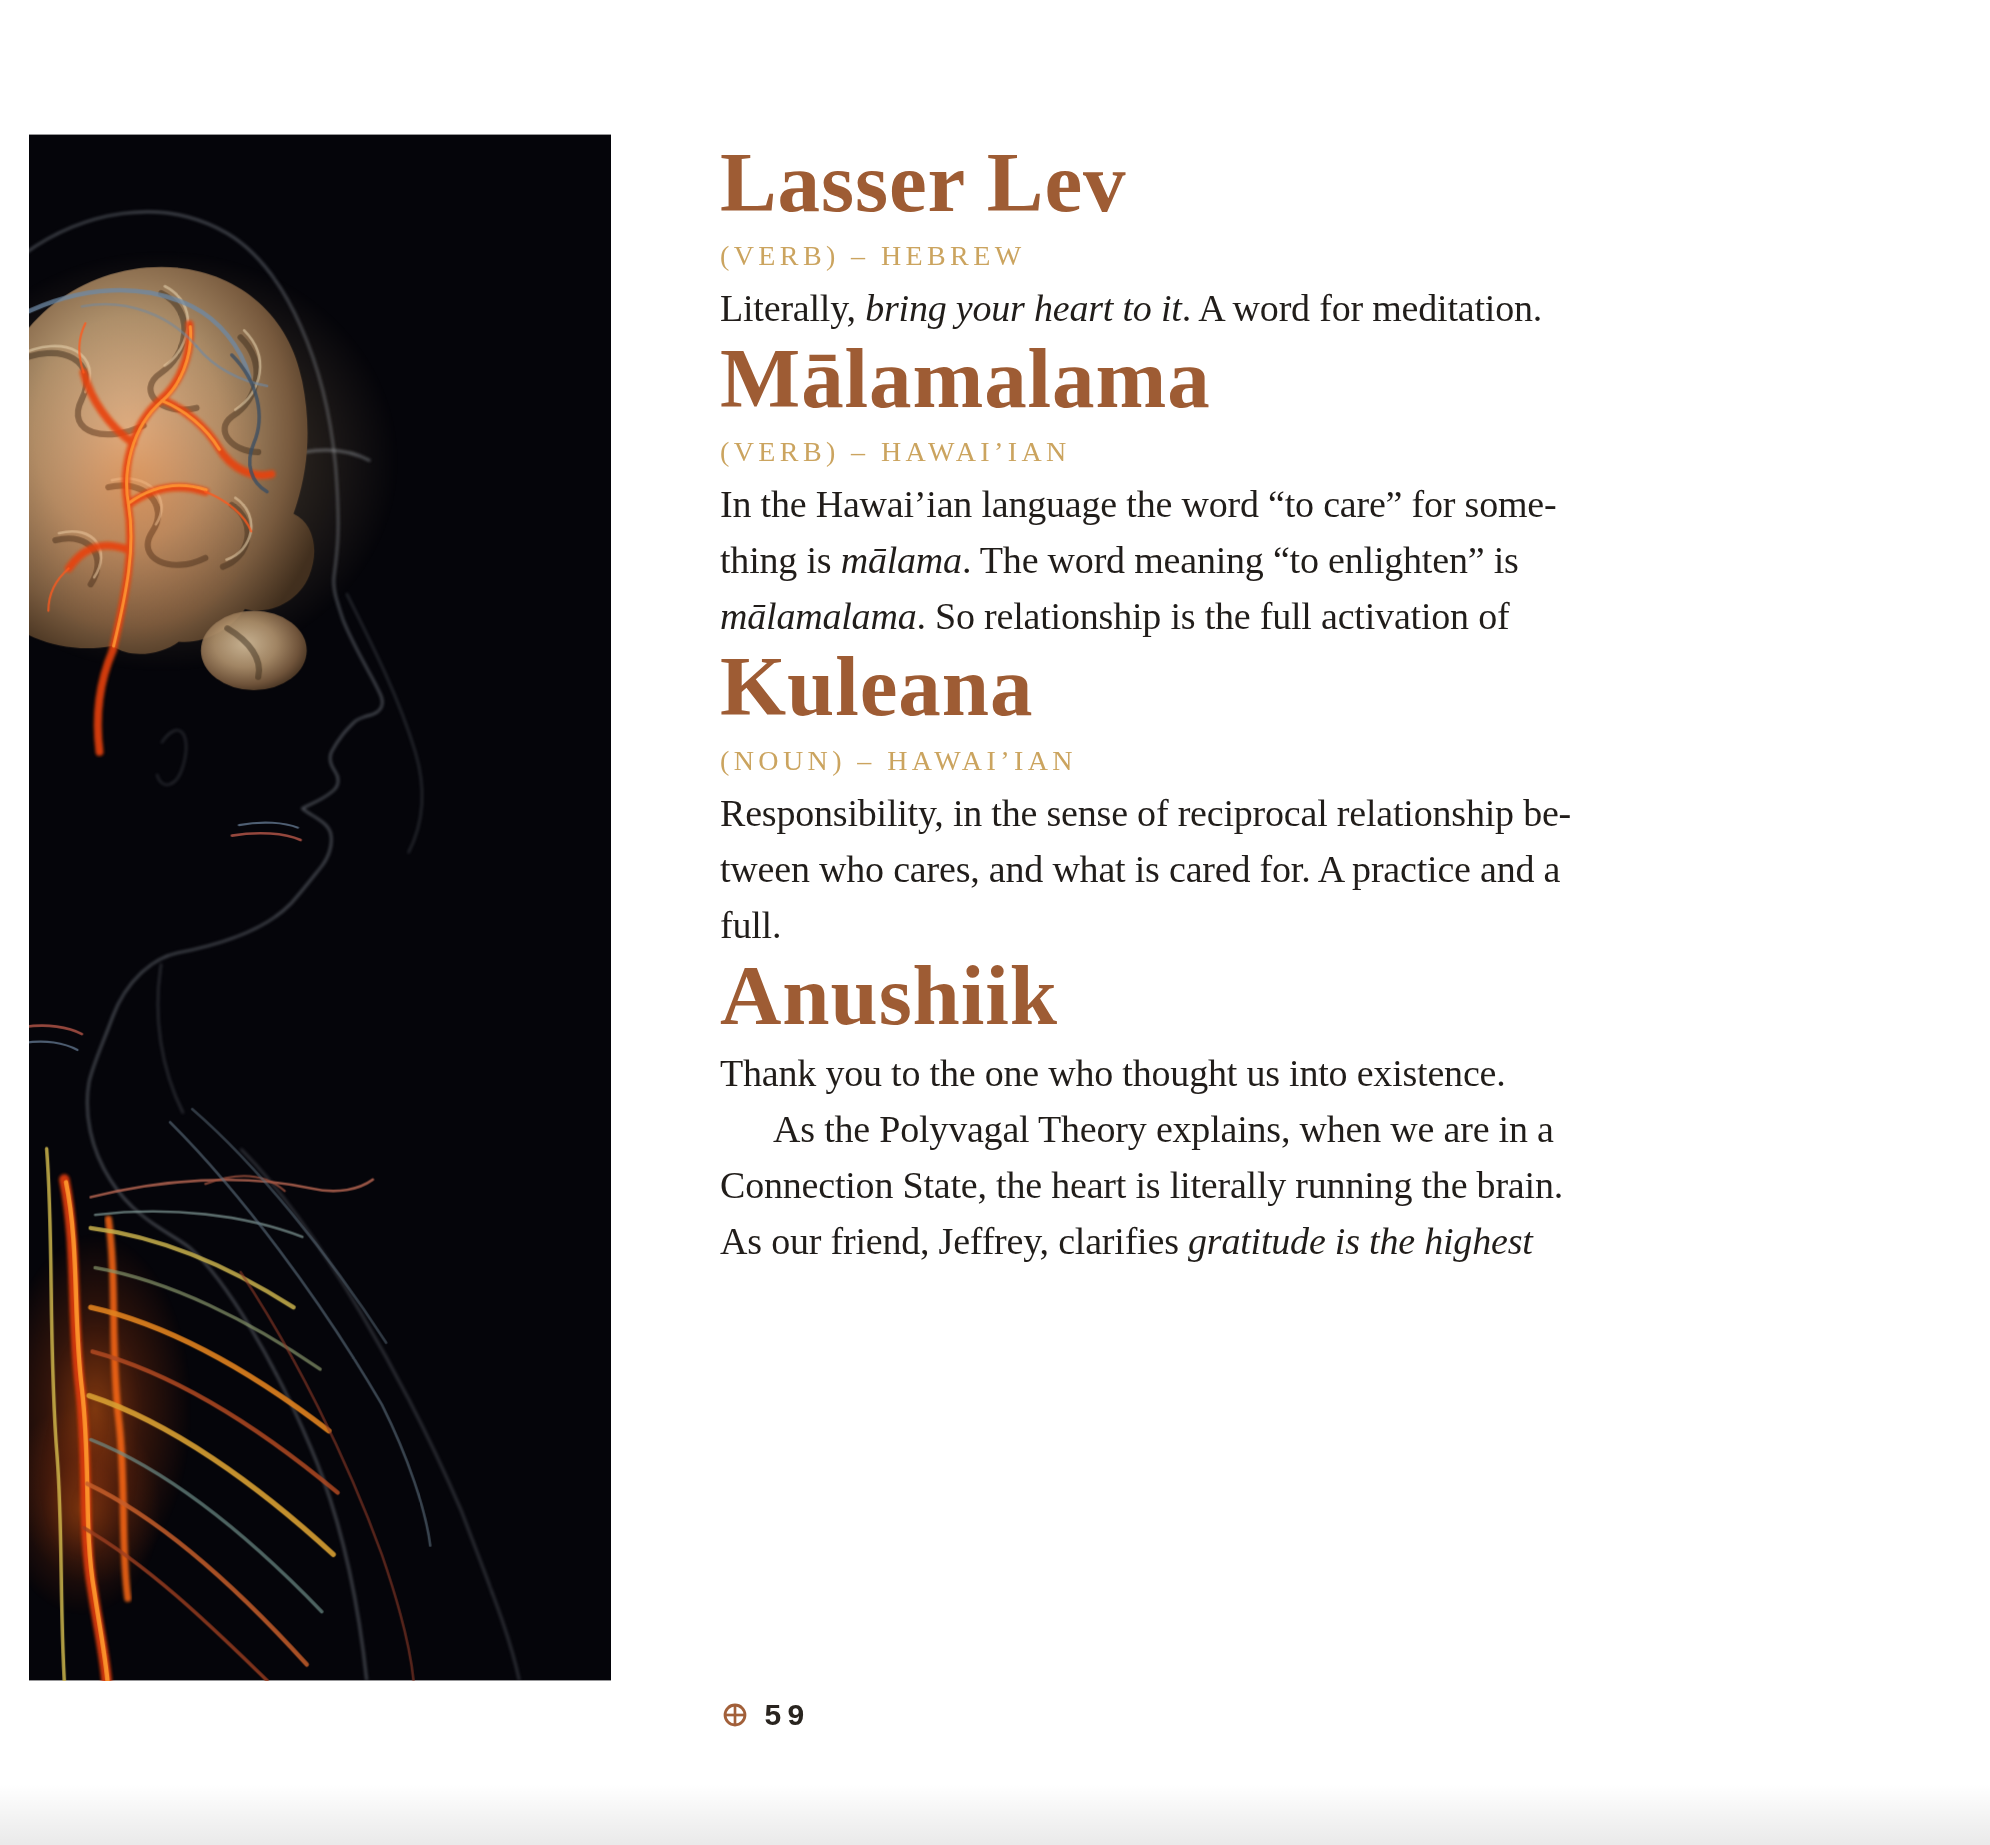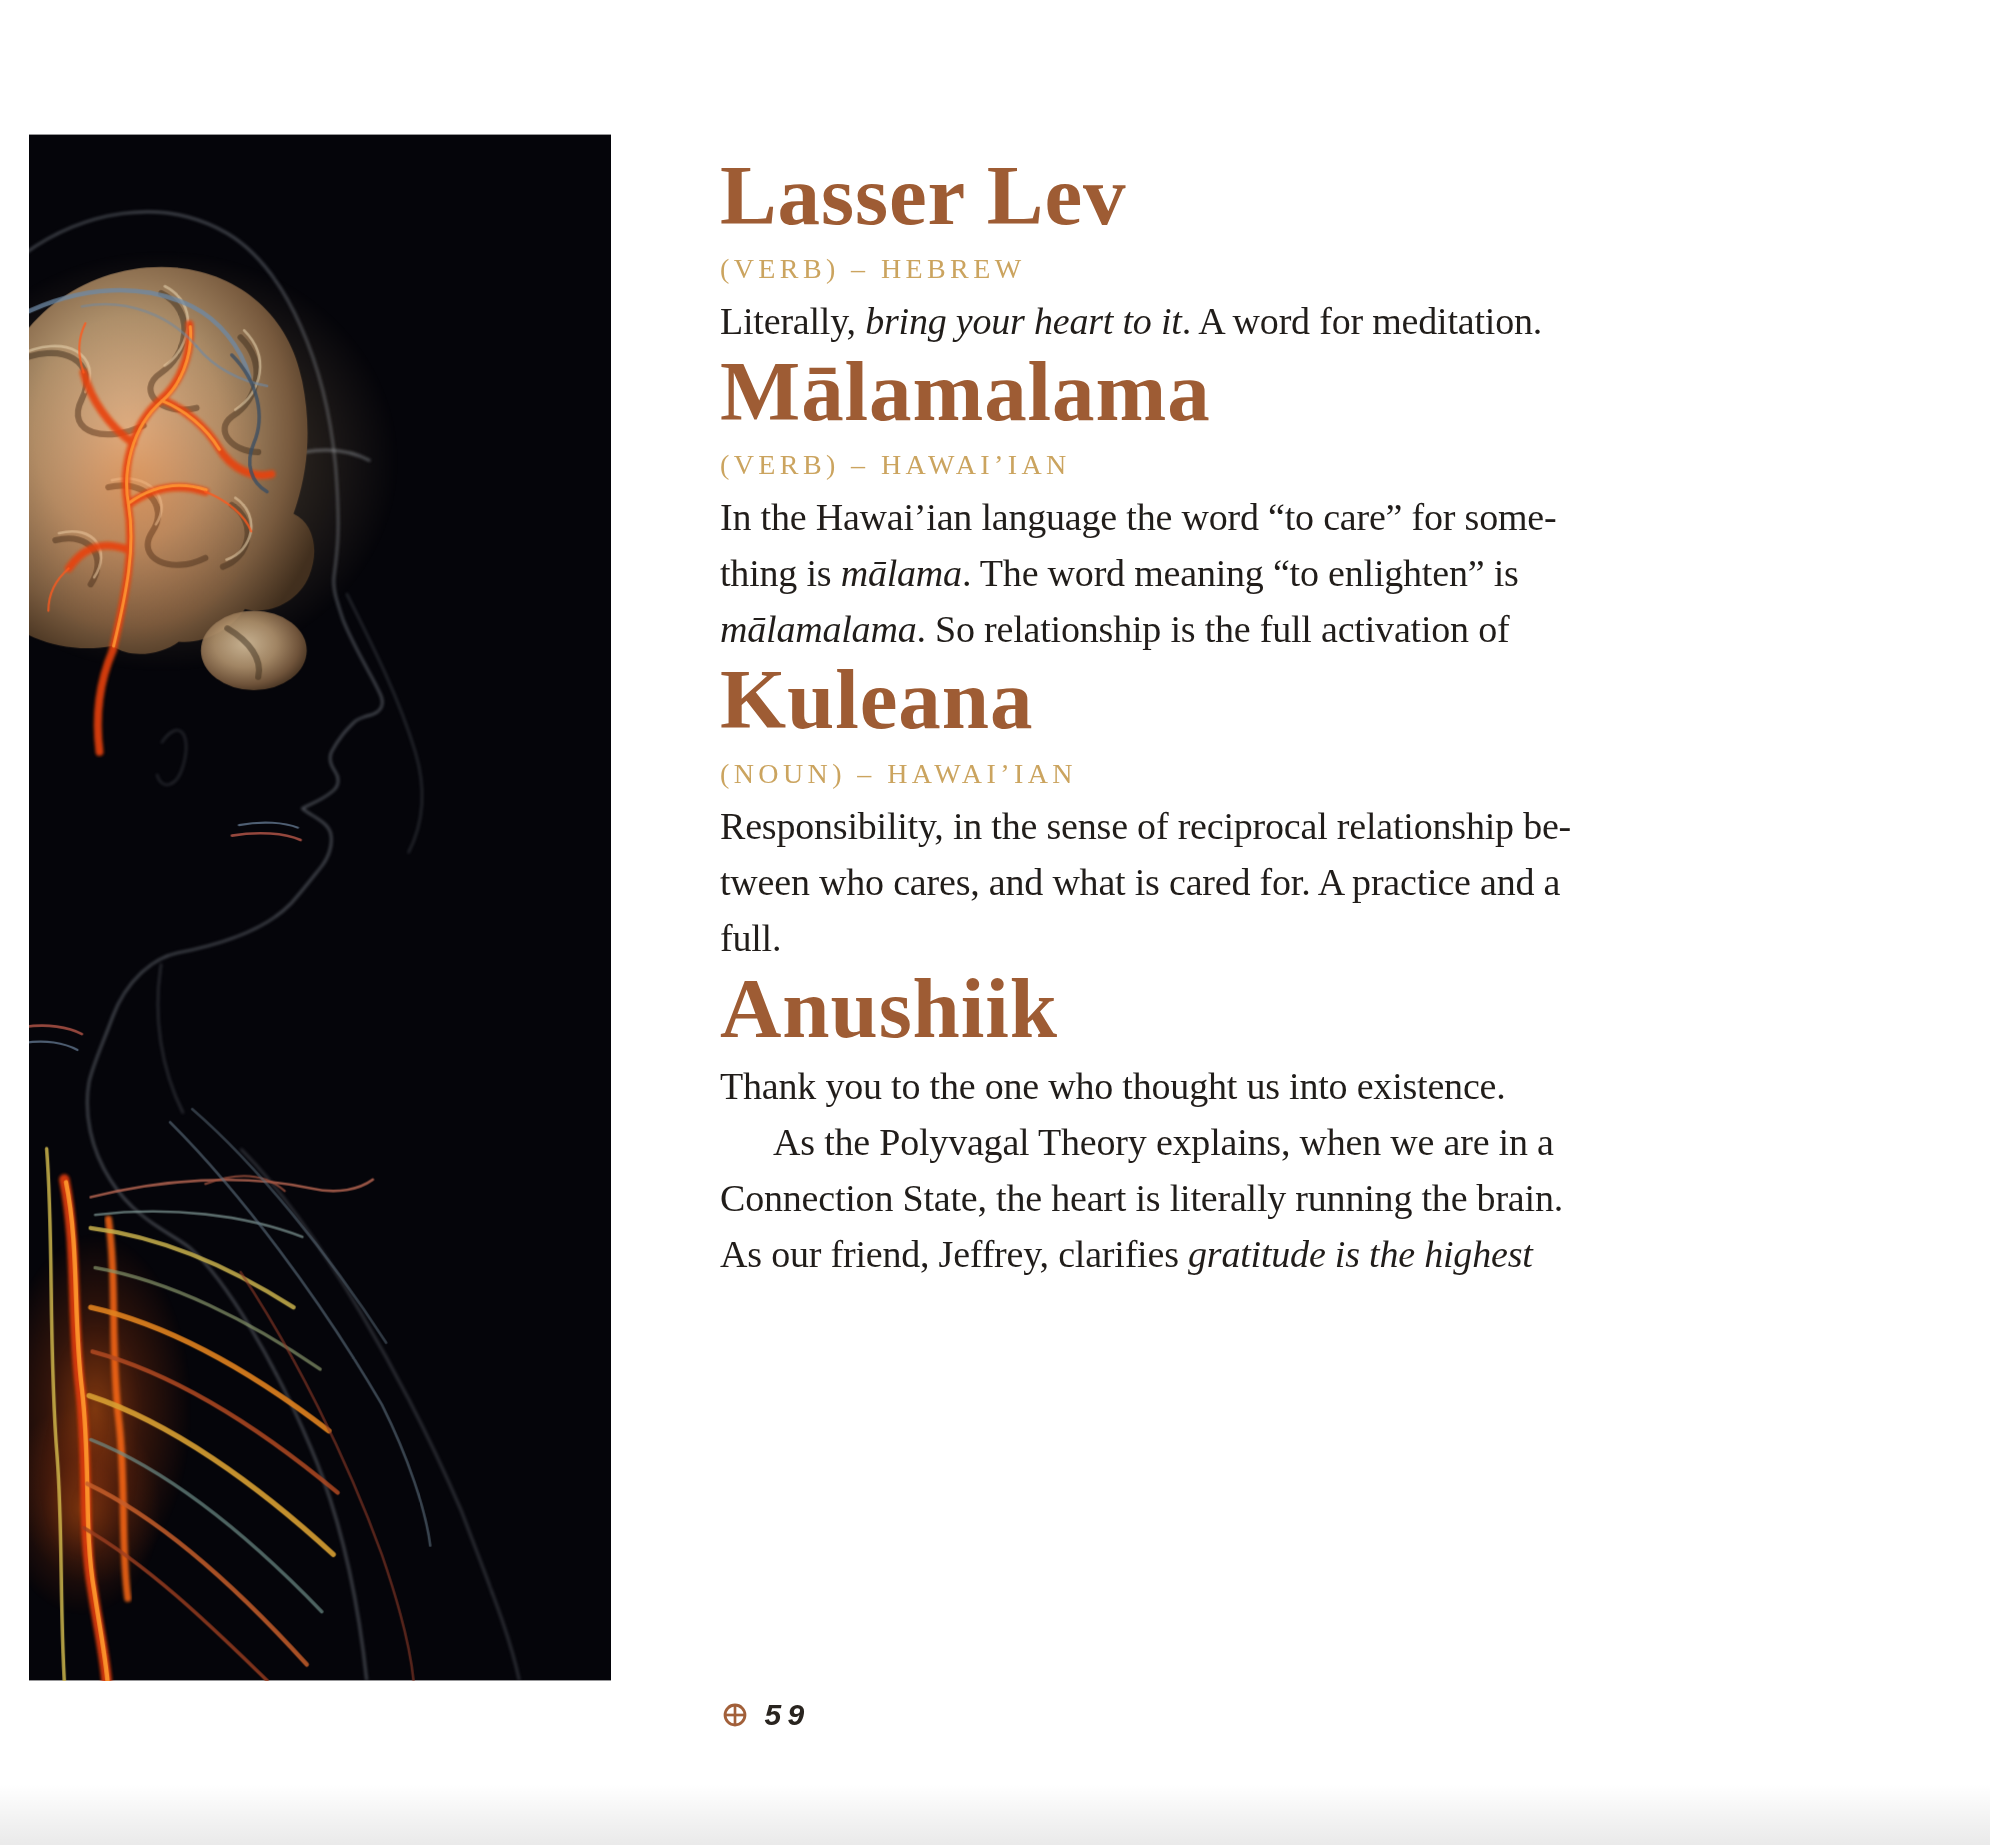--- a/index.html
+++ b/index.html
@@ -6,21 +6,21 @@
   .screen{
     position:relative; width:1990px; height:1846px;
     background:#ffffff; overflow:hidden;
     font-family:"Liberation Serif", serif;
   }
   .photo{
     position:absolute; left:29px; top:134px; width:582px; height:1547px;
   }
   .photo svg{display:block;}
   .content{
-    position:absolute; left:720px; top:16px; width:1059px;
+    position:absolute; left:720px; top:3px; width:1059px;
   }
   .entry{margin:0;}
   .entry:first-child{margin-top:137px;}
   .entry + .entry{}
   .term{
     margin:0; font-weight:700; font-size:85px; line-height:85px;
     font-family:"Liberation Serif", serif;
     color:var(--term-color,#9e5c34); letter-spacing:0.9px;
   }
   .pos-label{
@@ -30,21 +30,21 @@
   }
   .body-text{
     margin-top:7px; font-size:38px; line-height:56px;
     color:var(--body-color,#211d1a); letter-spacing:-0.2px;
   }
   .line{white-space:pre;}
   .line.indent{padding-left:53px;}
   .it{font-style:italic;}
   .footer{
     position:absolute; left:723px; top:1702px; height:25px;
-    display:flex; align-items:center; gap:17.6px;font-style:italic;
+    display:flex; align-items:center; gap:17.6px;
   }
   .page-num{
     font-family:"Liberation Sans", sans-serif;
     font-weight:700; font-size:30px; line-height:25px;
     letter-spacing:6.2px; color:var(--pagenum-color,#29241f);
   }
   .bottom-fade{
     position:absolute; left:0; right:0; bottom:0; height:62px;
     background:linear-gradient(180deg, rgba(0,0,0,0) 0%, rgba(0,0,0,0.085) 100%);
     pointer-events:none;

